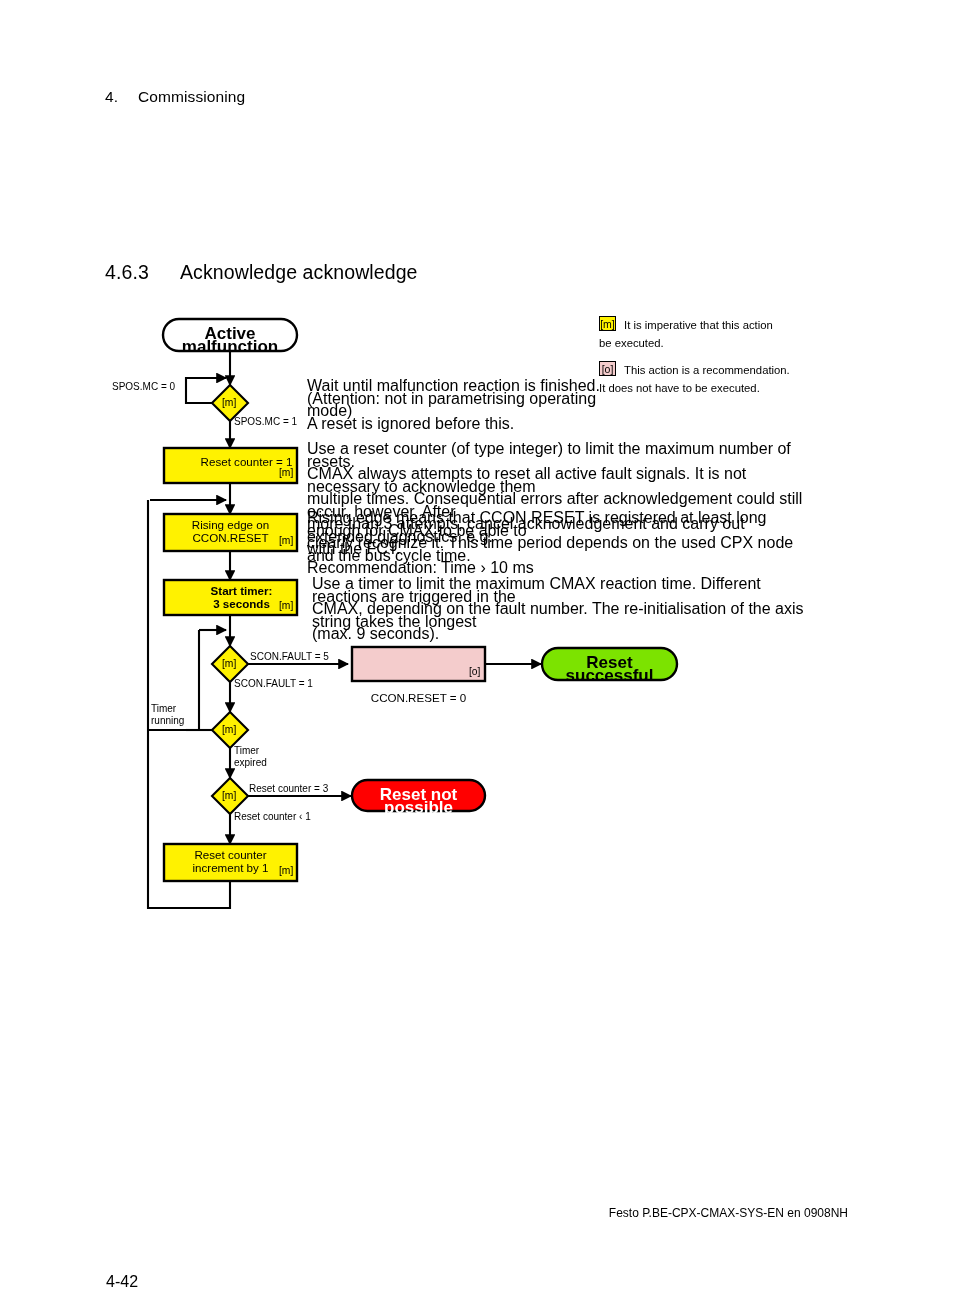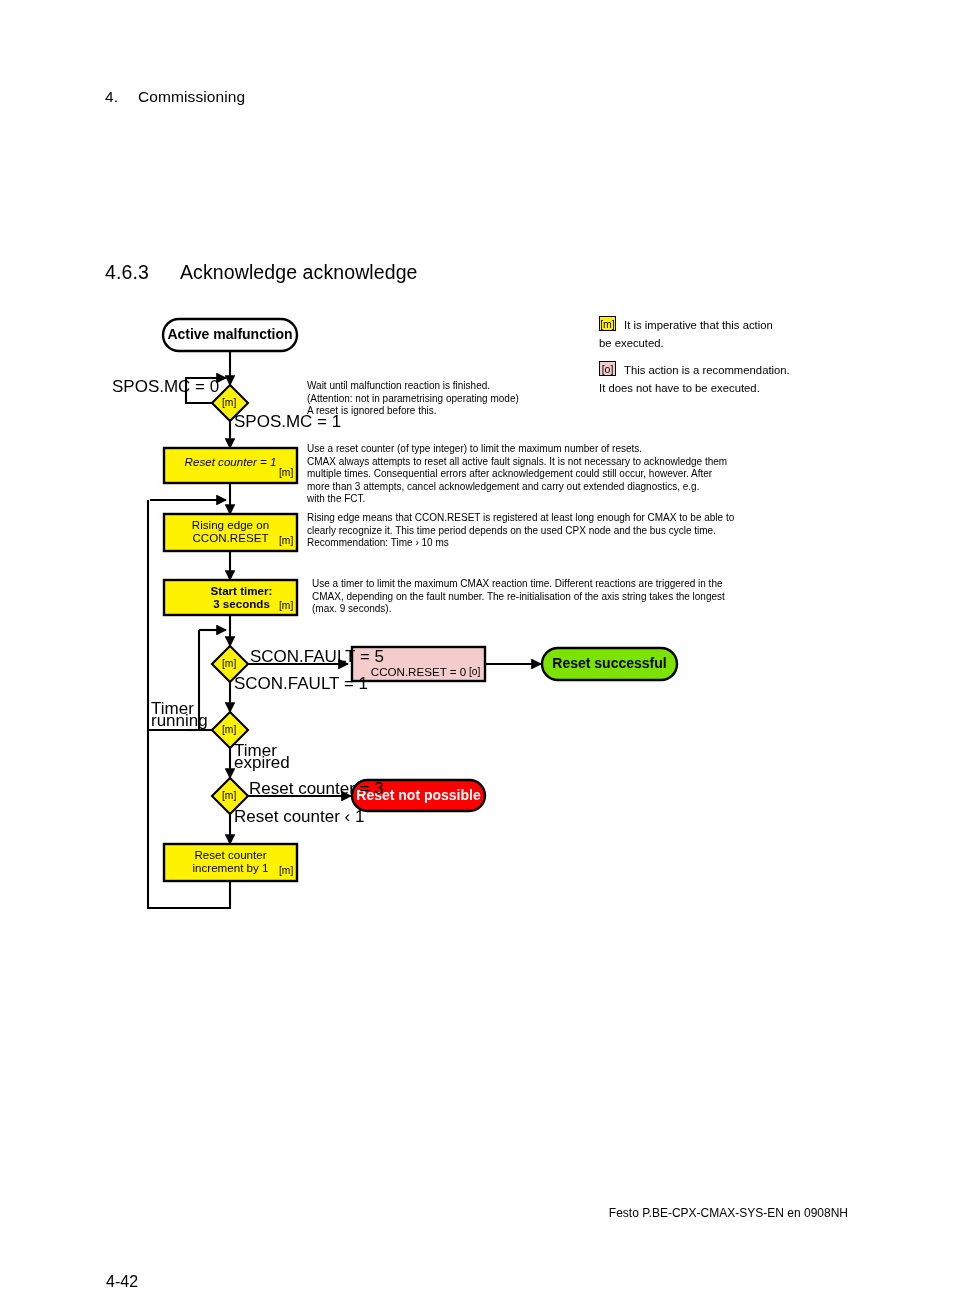--- a/index.html
+++ b/index.html
@@ -102,41 +102,41 @@
 
   
   .node-label {
     position: absolute;
     text-align: center;
     font-size: 11.6px;
     line-height: 12.8px;
     white-space: pre-line;
     pointer-events: none;
   }
-  .node-label.bold { font-weight: bold; font-size: 14px; }
+  .node-label.bold { font-weight: bold; font-size: 17px; }
   .node-label.white { color: #ffffff; }
 
   .tag {
     position: absolute;
     font-size: 10.3px;
     line-height: 10.3px;
   }
 
   
   .edge-label {
     position: absolute;
-    font-size: 17px;
+    font-size: 10px;
     line-height: 12.4px;
     white-space: pre-line;
   }
 
   
   .annot {
     position: absolute;
-    font-size: 10px;
+    font-size: 16px;
     line-height: 12.55px;
     white-space: pre-line;
   }
 </style>
 </head>
 <body>
 
 <div class="page">
 
   <div class="chapter-head">
@@ -229,34 +229,34 @@
 
       <rect x="352" y="780" width="133" height="31" rx="15.5" ry="15.5" fill="#FF0000" stroke="#000" stroke-width="2.4"></rect>
 
       <rect x="164" y="844" width="133" height="37" fill="#FFF200" stroke="#000" stroke-width="2.4"></rect>
     </svg>
 
     <div class="node-label bold" style="left:163px; top:328px; width:134px;">Active malfunction</div>
 
     <div class="tag" style="left:222px; top:398px;">[m]</div>
 
-    <div class="node-label" style="left:164px; top:456px; width:133px;font-style:italic;">Reset counter = 1</div>
+    <div class="node-label" style="left:180px; top:456px; width:133px;">Reset counter = 1</div>
     <div class="tag" style="left:279px; top:468px;">[m]</div>
 
     <div class="node-label" style="left:164px; top:519px; width:133px;">Rising edge on
 CCON.RESET</div>
     <div class="tag" style="left:279px; top:536px;">[m]</div>
 
     <div class="node-label" style="left:164px; top:585px; width:155px;font-weight:bold;">Start timer:
 3 seconds</div>
     <div class="tag" style="left:279px; top:601px;">[m]</div>
 
     <div class="tag" style="left:222px; top:659px;">[m]</div>
 
-    <div class="node-label" style="left:352px; top:666px; width:133px;">CCON.RESET = 0</div>
+    <div class="node-label" style="left:352px; top:692px; width:133px;">CCON.RESET = 0</div>
     <div class="tag" style="left:469px; top:667px;">[o]</div>
 
     <div class="node-label bold" style="left:542px; top:657px; width:135px;">Reset successful</div>
 
     <div class="tag" style="left:222px; top:725px;">[m]</div>
 
     <div class="tag" style="left:222px; top:791px;">[m]</div>
 
     <div class="node-label bold white" style="left:352px; top:789px; width:133px;">Reset not possible</div>
 

